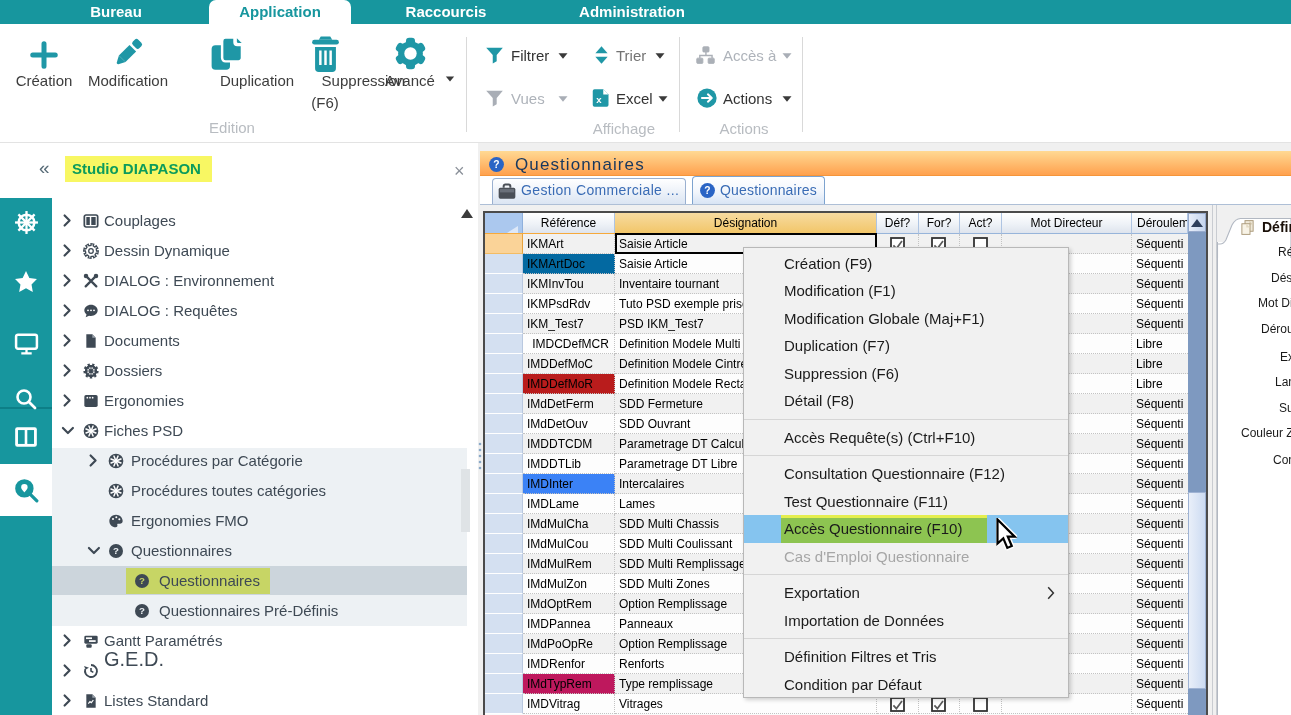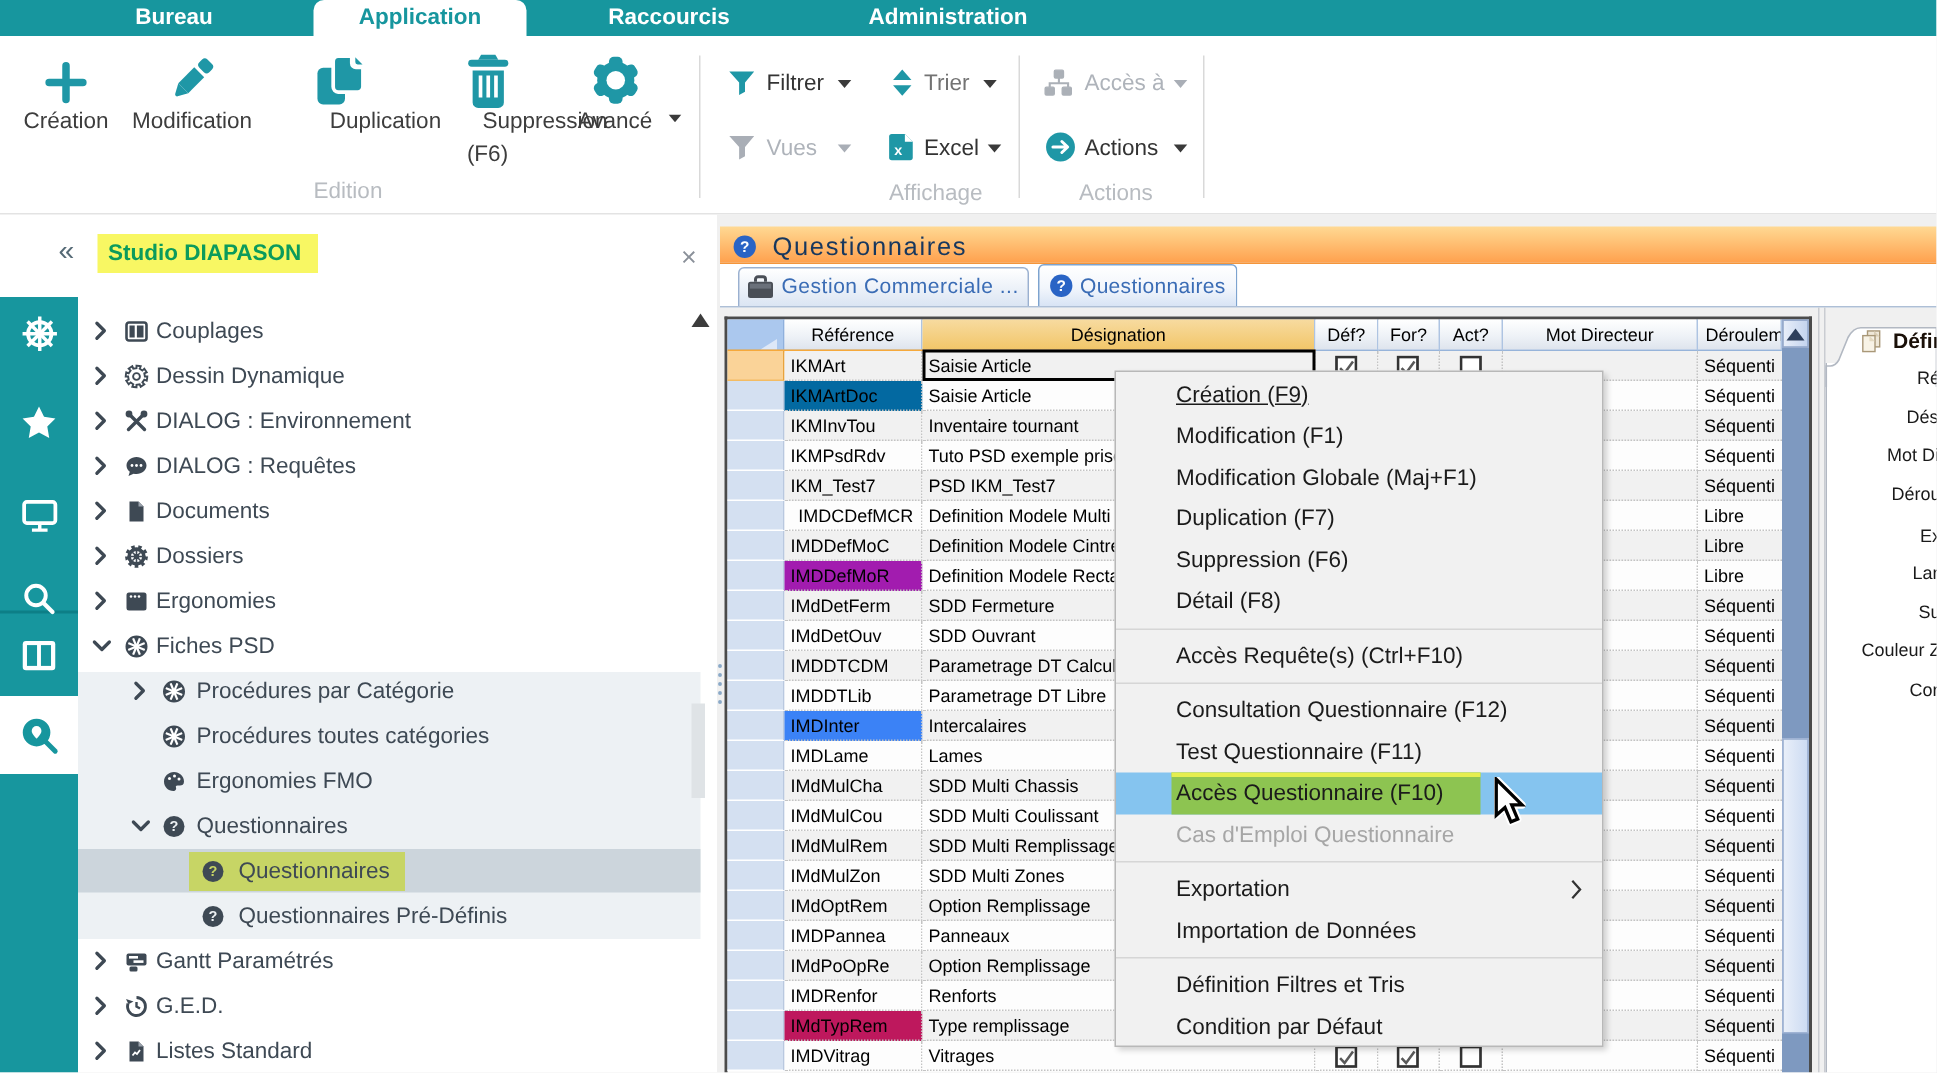--- a/index.html
+++ b/index.html
@@ -309,21 +309,21 @@
   </svg>
 <div class="abs" style="left:104px;top:632px;font-size:15px;color:#3e4954;">Gantt Paramétrés</div>
 <svg class="abs" style="left:60px;top:663px;" width="15" height="15" viewBox="0 0 17 18">
     <path d="M5 3l6 6-6 6" stroke="#3e4954" stroke-width="2.6" fill="none" stroke-linecap="round" stroke-linejoin="round"></path>
   </svg>
 <svg class="abs" style="left:83px;top:663px;" width="16" height="16" viewBox="0 0 24 24">
     <path d="M12 3a9 9 0 11-8.5 6" fill="none" stroke="#3e4954" stroke-width="2.8"></path>
     <path d="M1.5 4.5L4 9.8 9 7z" fill="#3e4954"></path>
     <path d="M12 7.5V12l3.5 2" stroke="#3e4954" stroke-width="2.4" fill="none"></path>
   </svg>
-<div class="abs" style="left:104px;top:662px;font-size:15px;color:#3e4954;">G.E.D.</div>
+<div class="abs" style="left:104px;top:648px;font-size:20px;color:#3e4954;">G.E.D.</div>
 <svg class="abs" style="left:60px;top:693px;" width="15" height="15" viewBox="0 0 17 18">
     <path d="M5 3l6 6-6 6" stroke="#3e4954" stroke-width="2.6" fill="none" stroke-linecap="round" stroke-linejoin="round"></path>
   </svg>
 <svg class="abs" style="left:83px;top:693px;" width="16" height="16" viewBox="0 0 24 24">
     <path d="M5 2h9l5 5v15H5V2z" fill="#3e4954"></path>
     <path d="M14 2l5 5h-5V2z" fill="#9aa2ab"></path>
     <path d="M8 16l2.5-3 2 1.5 3-4" stroke="#fff" stroke-width="1.8" fill="none"></path>
   </svg>
 <div class="abs" style="left:104px;top:692px;font-size:15px;color:#3e4954;">Listes Standard</div>
 <div class="abs" style="left:461px;top:209px;width:0;height:0;border-left:6px solid transparent;border-right:6px solid transparent;border-bottom:9px solid #3c3c3c;"></div>
@@ -496,21 +496,21 @@
     <rect x="1" y="1" width="13" height="13" fill="#fff" stroke="#333" stroke-width="1.8"></rect>
     <path d="M3.4 8.4l3 3.2L12 4" stroke="#5a5a5a" stroke-width="1.7" fill="none"></path>
   </svg>
 <div class="abs" style="left:960px;top:354px;width:42px;height:20px;background:#f1f1f1;border-bottom:1px dotted #c3c3c3;border-right:1px dotted #c3c3c3;"></div>
 <svg class="abs" style="left:973px;top:357px;" width="15" height="15" viewBox="0 0 15 15">
     <rect x="1" y="1" width="13" height="13" fill="#fff" stroke="#333" stroke-width="1.8"></rect>
   </svg>
 <div class="abs" style="left:1002px;top:354px;width:130px;height:20px;background:#f1f1f1;border-bottom:1px dotted #c3c3c3;border-right:1px dotted #c3c3c3;"></div>
 <div class="abs" style="left:1132px;top:354px;width:56px;height:20px;background:#f1f1f1;border-bottom:1px dotted #c3c3c3;font-size:12px;color:#000;line-height:20px;padding-left:4px;overflow:hidden;">Libre</div>
 <div class="abs" style="left:485px;top:374px;width:38px;height:20px;background:#d4e0f1;border-right:1px solid #b9c8df;border-bottom:1px solid #ffffff;"></div>
-<div class="abs" style="left:523px;top:374px;width:92px;height:20px;background:#a21caf;border-bottom:1px dotted #c3c3c3;border-right:1px dotted #c3c3c3;font-size:12px;color:#000;line-height:20px;padding-left:4px;overflow:hidden;">IMDDefMoR</div>
+<div class="abs" style="left:523px;top:374px;width:92px;height:20px;background:#b91c1c;border-bottom:1px dotted #c3c3c3;border-right:1px dotted #c3c3c3;font-size:12px;color:#000;line-height:20px;padding-left:4px;overflow:hidden;">IMDDefMoR</div>
 <div class="abs" style="left:615px;top:374px;width:262px;height:20px;background:#fdfdfd;border-bottom:1px dotted #c3c3c3;border-right:1px dotted #c3c3c3;font-size:12px;color:#000;line-height:20px;padding-left:4px;overflow:hidden;white-space:nowrap;">Definition Modele Rectangulaire</div>
 <div class="abs" style="left:877px;top:374px;width:42px;height:20px;background:#fdfdfd;border-bottom:1px dotted #c3c3c3;border-right:1px dotted #c3c3c3;"></div>
 <svg class="abs" style="left:890px;top:377px;" width="15" height="15" viewBox="0 0 15 15">
     <rect x="1" y="1" width="13" height="13" fill="#fff" stroke="#333" stroke-width="1.8"></rect>
     <path d="M3.4 8.4l3 3.2L12 4" stroke="#5a5a5a" stroke-width="1.7" fill="none"></path>
   </svg>
 <div class="abs" style="left:919px;top:374px;width:41px;height:20px;background:#fdfdfd;border-bottom:1px dotted #c3c3c3;border-right:1px dotted #c3c3c3;"></div>
 <svg class="abs" style="left:931px;top:377px;" width="15" height="15" viewBox="0 0 15 15">
     <rect x="1" y="1" width="13" height="13" fill="#fff" stroke="#333" stroke-width="1.8"></rect>
     <path d="M3.4 8.4l3 3.2L12 4" stroke="#5a5a5a" stroke-width="1.7" fill="none"></path>
@@ -846,21 +846,21 @@
 <div class="abs" style="left:1278px;top:245px;font-size:12px;color:#1a1a1a;white-space:nowrap;">Référence</div>
 <div class="abs" style="left:1271px;top:271px;font-size:12px;color:#1a1a1a;white-space:nowrap;">Désignation</div>
 <div class="abs" style="left:1258px;top:296px;font-size:12px;color:#1a1a1a;white-space:nowrap;">Mot Directeur</div>
 <div class="abs" style="left:1261px;top:322px;font-size:12px;color:#1a1a1a;white-space:nowrap;">Déroulement</div>
 <div class="abs" style="left:1280px;top:350px;font-size:12px;color:#1a1a1a;white-space:nowrap;">Exécution</div>
 <div class="abs" style="left:1275px;top:375px;font-size:12px;color:#1a1a1a;white-space:nowrap;">Langue</div>
 <div class="abs" style="left:1279px;top:401px;font-size:12px;color:#1a1a1a;white-space:nowrap;">Suivi</div>
 <div class="abs" style="left:1241px;top:426px;font-size:12px;color:#1a1a1a;white-space:nowrap;">Couleur Zone</div>
 <div class="abs" style="left:1273px;top:453px;font-size:12px;color:#1a1a1a;white-space:nowrap;">Condition</div>
 <div class="abs" style="left:743px;top:247px;width:326px;height:451px;background:#f1f1f1;border:1px solid #b8b8b8;box-shadow:2px 2px 4px rgba(0,0,0,0.18);"></div>
-<div class="abs" style="left:784px;top:249.6px;height:27.5px;line-height:27.5px;font-size:15px;color:#1b1b1b;white-space:nowrap;text-decoration:underline;">Création (F9)</div>
+<div class="abs" style="left:784px;top:249.6px;height:27.5px;line-height:27.5px;font-size:15px;color:#1b1b1b;white-space:nowrap;">Création (F9)</div>
 <div class="abs" style="left:784px;top:277.1px;height:27.5px;line-height:27.5px;font-size:15px;color:#1b1b1b;white-space:nowrap;">Modification (F1)</div>
 <div class="abs" style="left:784px;top:304.6px;height:27.5px;line-height:27.5px;font-size:15px;color:#1b1b1b;white-space:nowrap;">Modification Globale (Maj+F1)</div>
 <div class="abs" style="left:784px;top:332.1px;height:27.5px;line-height:27.5px;font-size:15px;color:#1b1b1b;white-space:nowrap;">Duplication (F7)</div>
 <div class="abs" style="left:784px;top:359.6px;height:27.5px;line-height:27.5px;font-size:15px;color:#1b1b1b;white-space:nowrap;">Suppression (F6)</div>
 <div class="abs" style="left:784px;top:387.1px;height:27.5px;line-height:27.5px;font-size:15px;color:#1b1b1b;white-space:nowrap;">Détail (F8)</div>
 <div class="abs" style="left:744px;top:418.6px;width:324px;height:1px;background:#d6d6d6;"></div>
 <div class="abs" style="left:784px;top:423.6px;height:27.5px;line-height:27.5px;font-size:15px;color:#1b1b1b;white-space:nowrap;">Accès Requête(s) (Ctrl+F10)</div>
 <div class="abs" style="left:744px;top:455.1px;width:324px;height:1px;background:#d6d6d6;"></div>
 <div class="abs" style="left:784px;top:460.1px;height:27.5px;line-height:27.5px;font-size:15px;color:#1b1b1b;white-space:nowrap;">Consultation Questionnaire (F12)</div>
 <div class="abs" style="left:784px;top:487.6px;height:27.5px;line-height:27.5px;font-size:15px;color:#1b1b1b;white-space:nowrap;">Test Questionnaire (F11)</div>

